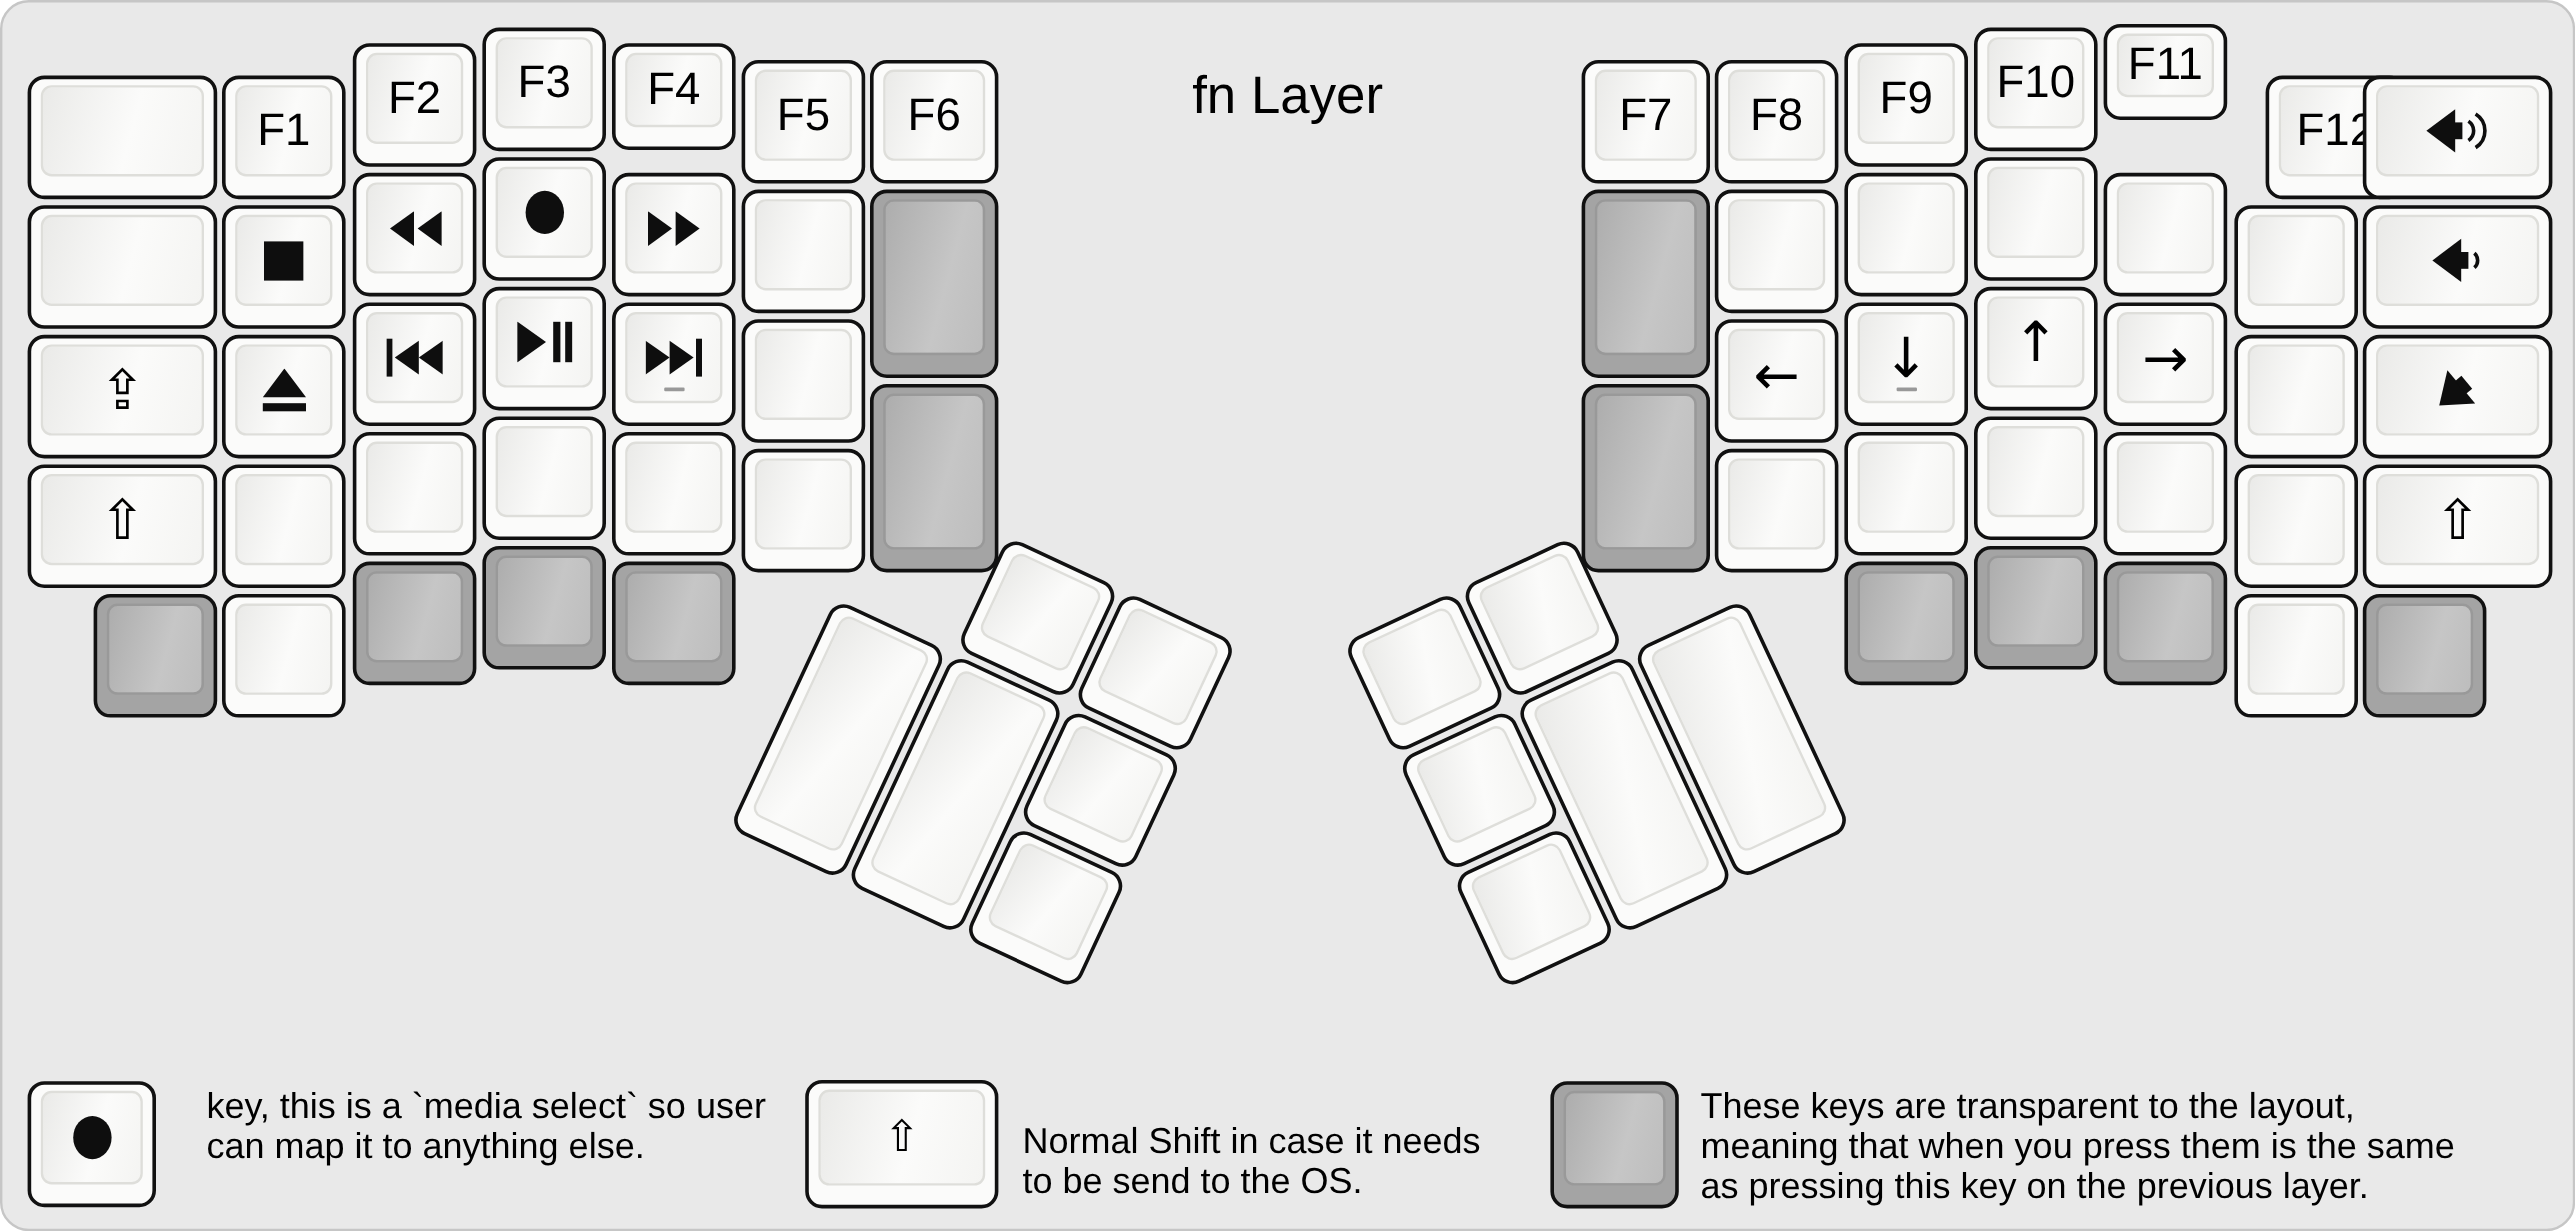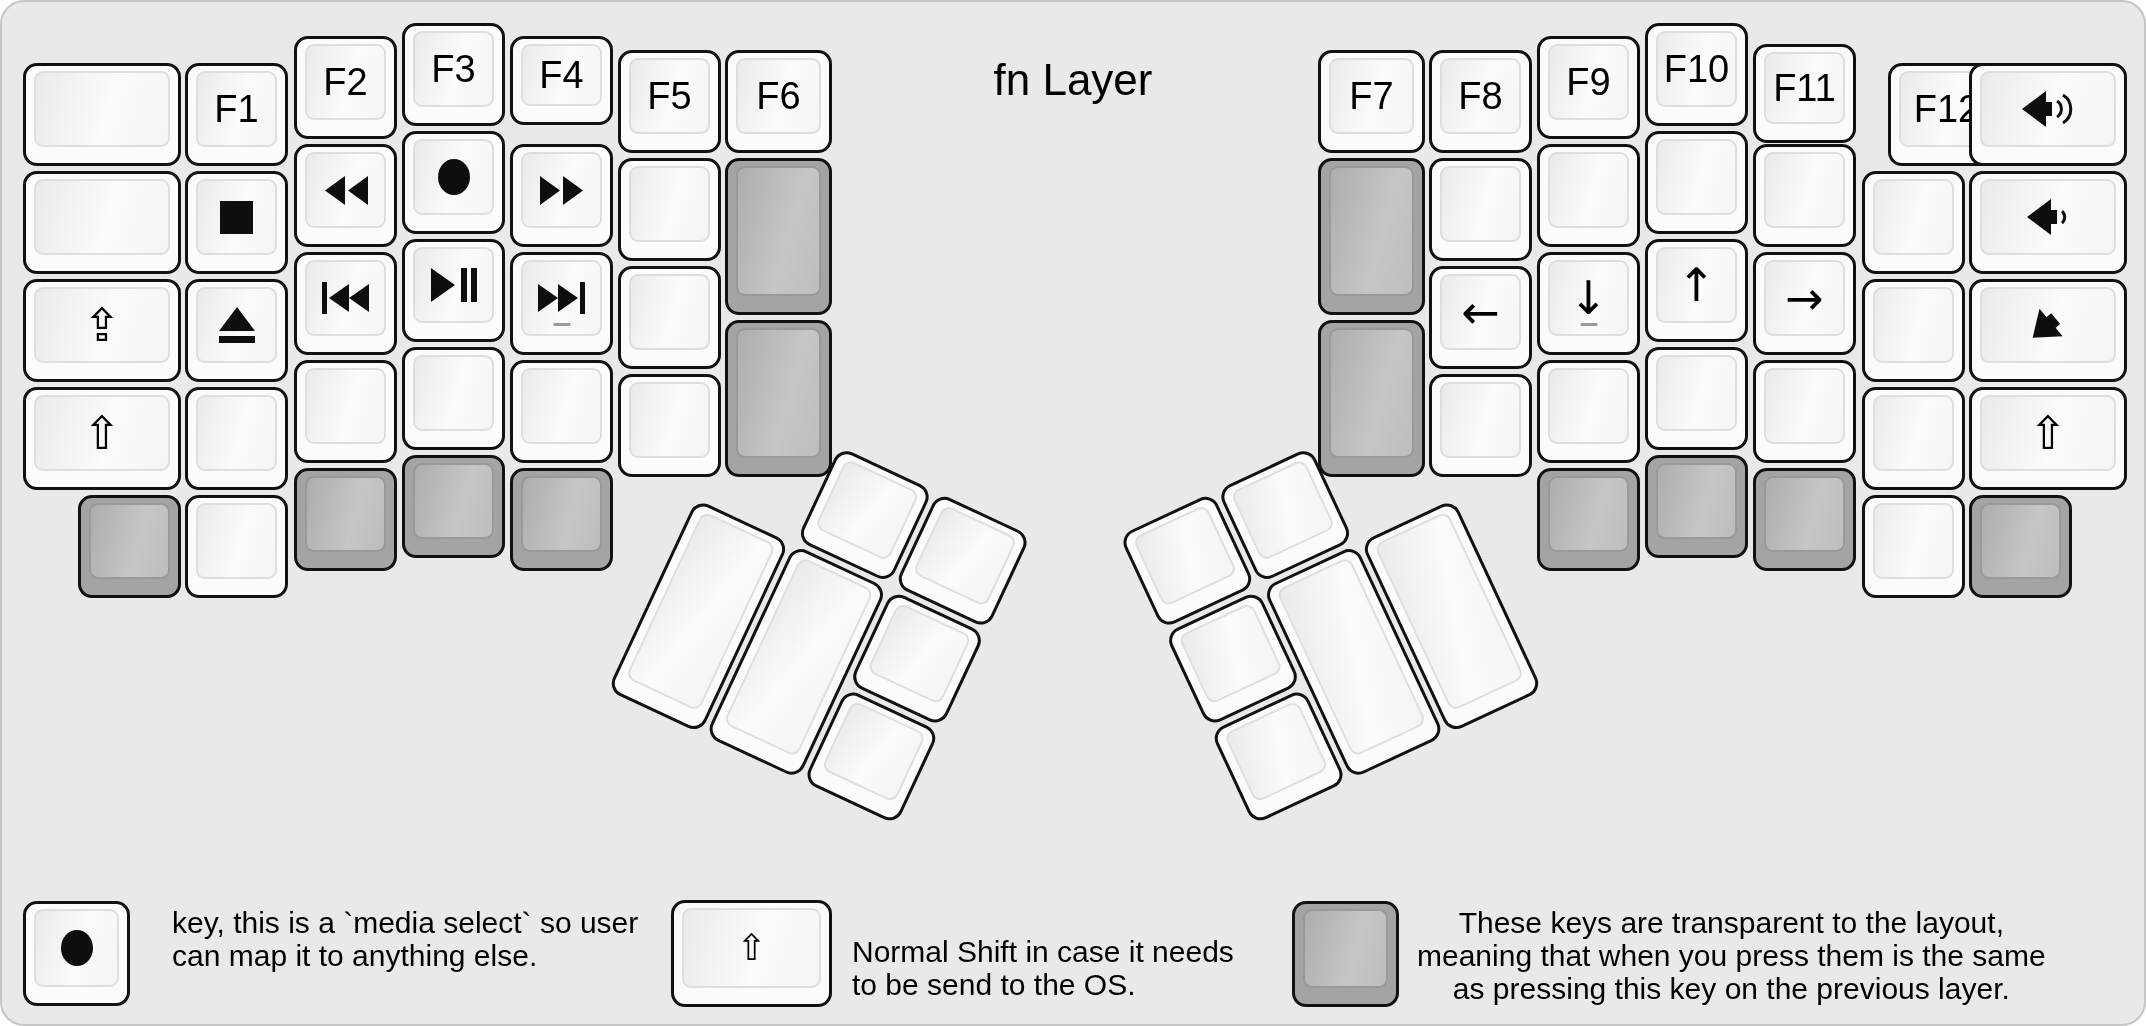--- a/index.html
+++ b/index.html
@@ -306,21 +306,21 @@
         <div class="cap">
           <span class="ksym">↑</span>
         </div>
       </div>
       <div class="key" style="left: 1643px; top: 345px; width: 103px; height: 103px;">
         <div class="cap"></div>
       </div>
       <div class="key gray" style="left: 1643px; top: 453px; width: 103px; height: 103px;">
         <div class="cap"></div>
       </div>
-      <div class="key" style="left: 1751px; top: 42px; width: 103px; height: 99px;">
+      <div class="key" style="left: 1751px; top: 18px; width: 103px; height: 80px;">
         <div class="cap">
           <span class="klabel">F11</span>
         </div>
       </div>
       <div class="key" style="left: 1751px; top: 142px; width: 103px; height: 103px;">
         <div class="cap"></div>
       </div>
       <div class="key" style="left: 1751px; top: 250px; width: 103px; height: 103px;">
         <div class="cap">
           <span class="ksym">→</span>
@@ -412,19 +412,19 @@
           <span class="ksym small">⇧</span>
         </div>
       </div>
       <div class="legend-text" style="left: 850px; top: 921px; margin-top: 12px;">
         <div>Normal Shift in case it needs</div>
         <div>to be send to the OS.</div>
       </div>
       <div class="key gray" style="left: 1290px; top: 899px; width: 107px; height: 106px;">
         <div class="cap"></div>
       </div>
-      <div class="legend-text" style="left: 1415px; top: 904px; text-align: center;">
+      <div class="legend-text" style="left: 1415px; top: 904px;">
         <div>These keys are transparent to the layout,</div>
         <div>meaning that when you press them is the same</div>
         <div>as pressing this key on the previous layer.</div>
       </div>
     </div>
 </div>
 
 </body></html>

